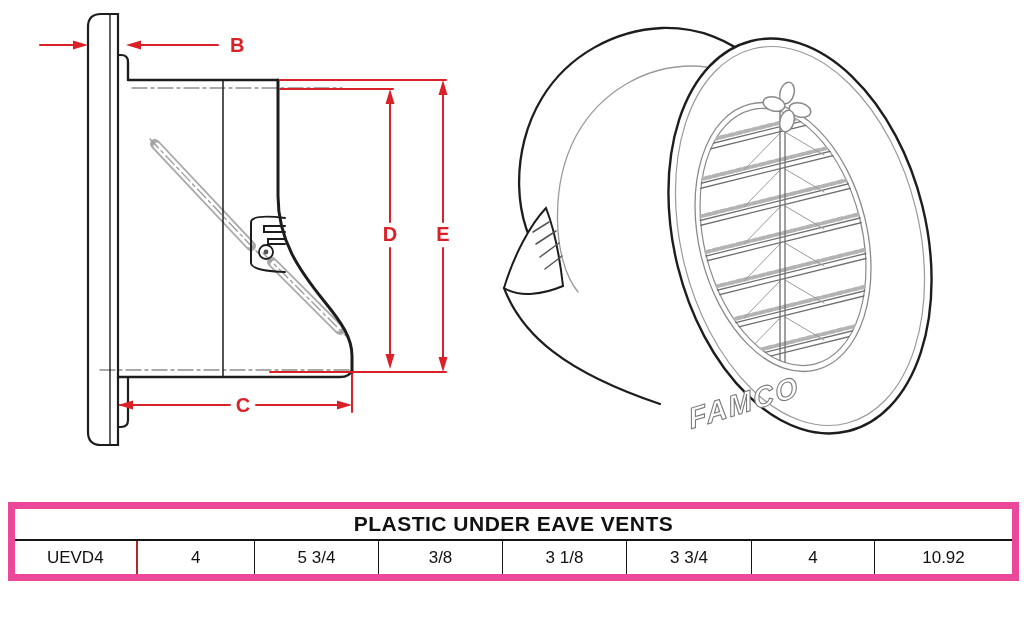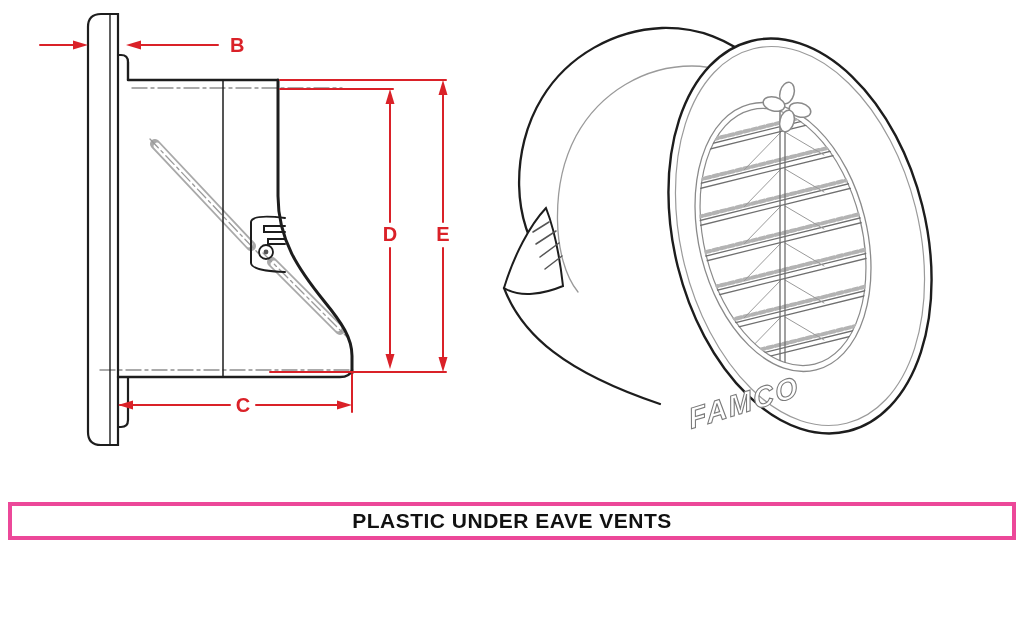--- a/index.html
+++ b/index.html
@@ -6,21 +6,21 @@
   body{width:1024px;height:631px;position:relative;font-family:"Liberation Sans",sans-serif;color:#111;}
   .stage{position:absolute;left:0;top:0;width:1024px;height:631px;}
   svg text{font-family:"Liberation Sans",sans-serif;}
   .dim-label{font-size:20px;font-weight:bold;}
   .spec-table{position:absolute;left:8px;top:502px;width:1008px;border-collapse:collapse;table-layout:fixed;background:#fff;}
   .spec-table td{border:1.8px solid #151515;text-align:center;vertical-align:middle;overflow:hidden;white-space:nowrap;}
   .spec-table td.title-cell{font-size:21px;font-weight:bold;letter-spacing:.5px;height:28px;border-bottom:2px solid #151515;}
   .spec-table tr.hdr td{font-size:17px;font-weight:bold;height:31px;border-bottom:2.4px solid #b02a2a;}
   .spec-table tr.datarow td{font-size:17px;height:31px;}
   .spec-table tr.hdr td.red-right,.spec-table tr.datarow td.red-right{border-right:2.4px solid #b02a2a;}
-  .spec-table{border:4px solid #ec4899;padding-left:36px;}
+  .spec-table{border:7px solid #ec4899;padding-left:36px;}
 </style>
 </head>
 <body>
 
 <div class="stage">
 
 <svg width="1024" height="500" viewBox="0 0 1024 500">
   <defs>
     <clipPath id="louverClip">
       <ellipse cx="783" cy="237" rx="80" ry="131" transform="rotate(-14 783 237)"></ellipse>
@@ -195,16 +195,26 @@
         <col style="width:124px">
     <col style="width:124px">
         <col style="width:125px">
         <col style="width:123px">
         <col style="width:141px">
   </colgroup>
   <tbody>
         <tr>
     <td class="title-cell" colspan="8">PLASTIC UNDER EAVE VENTS</td>
   </tr>
+  <tr class="datarow">
+    <td class="red-right">UEVD4</td>
+    <td>4</td>
+    <td>5 3/4</td>
+    <td>3/8</td>
+    <td>3 1/8</td>
+    <td>3 3/4</td>
+    <td>4</td>
+    <td>10.92</td>
+  </tr>
 </tbody>
     </table>
 
 </div>
 
 </body></html>

